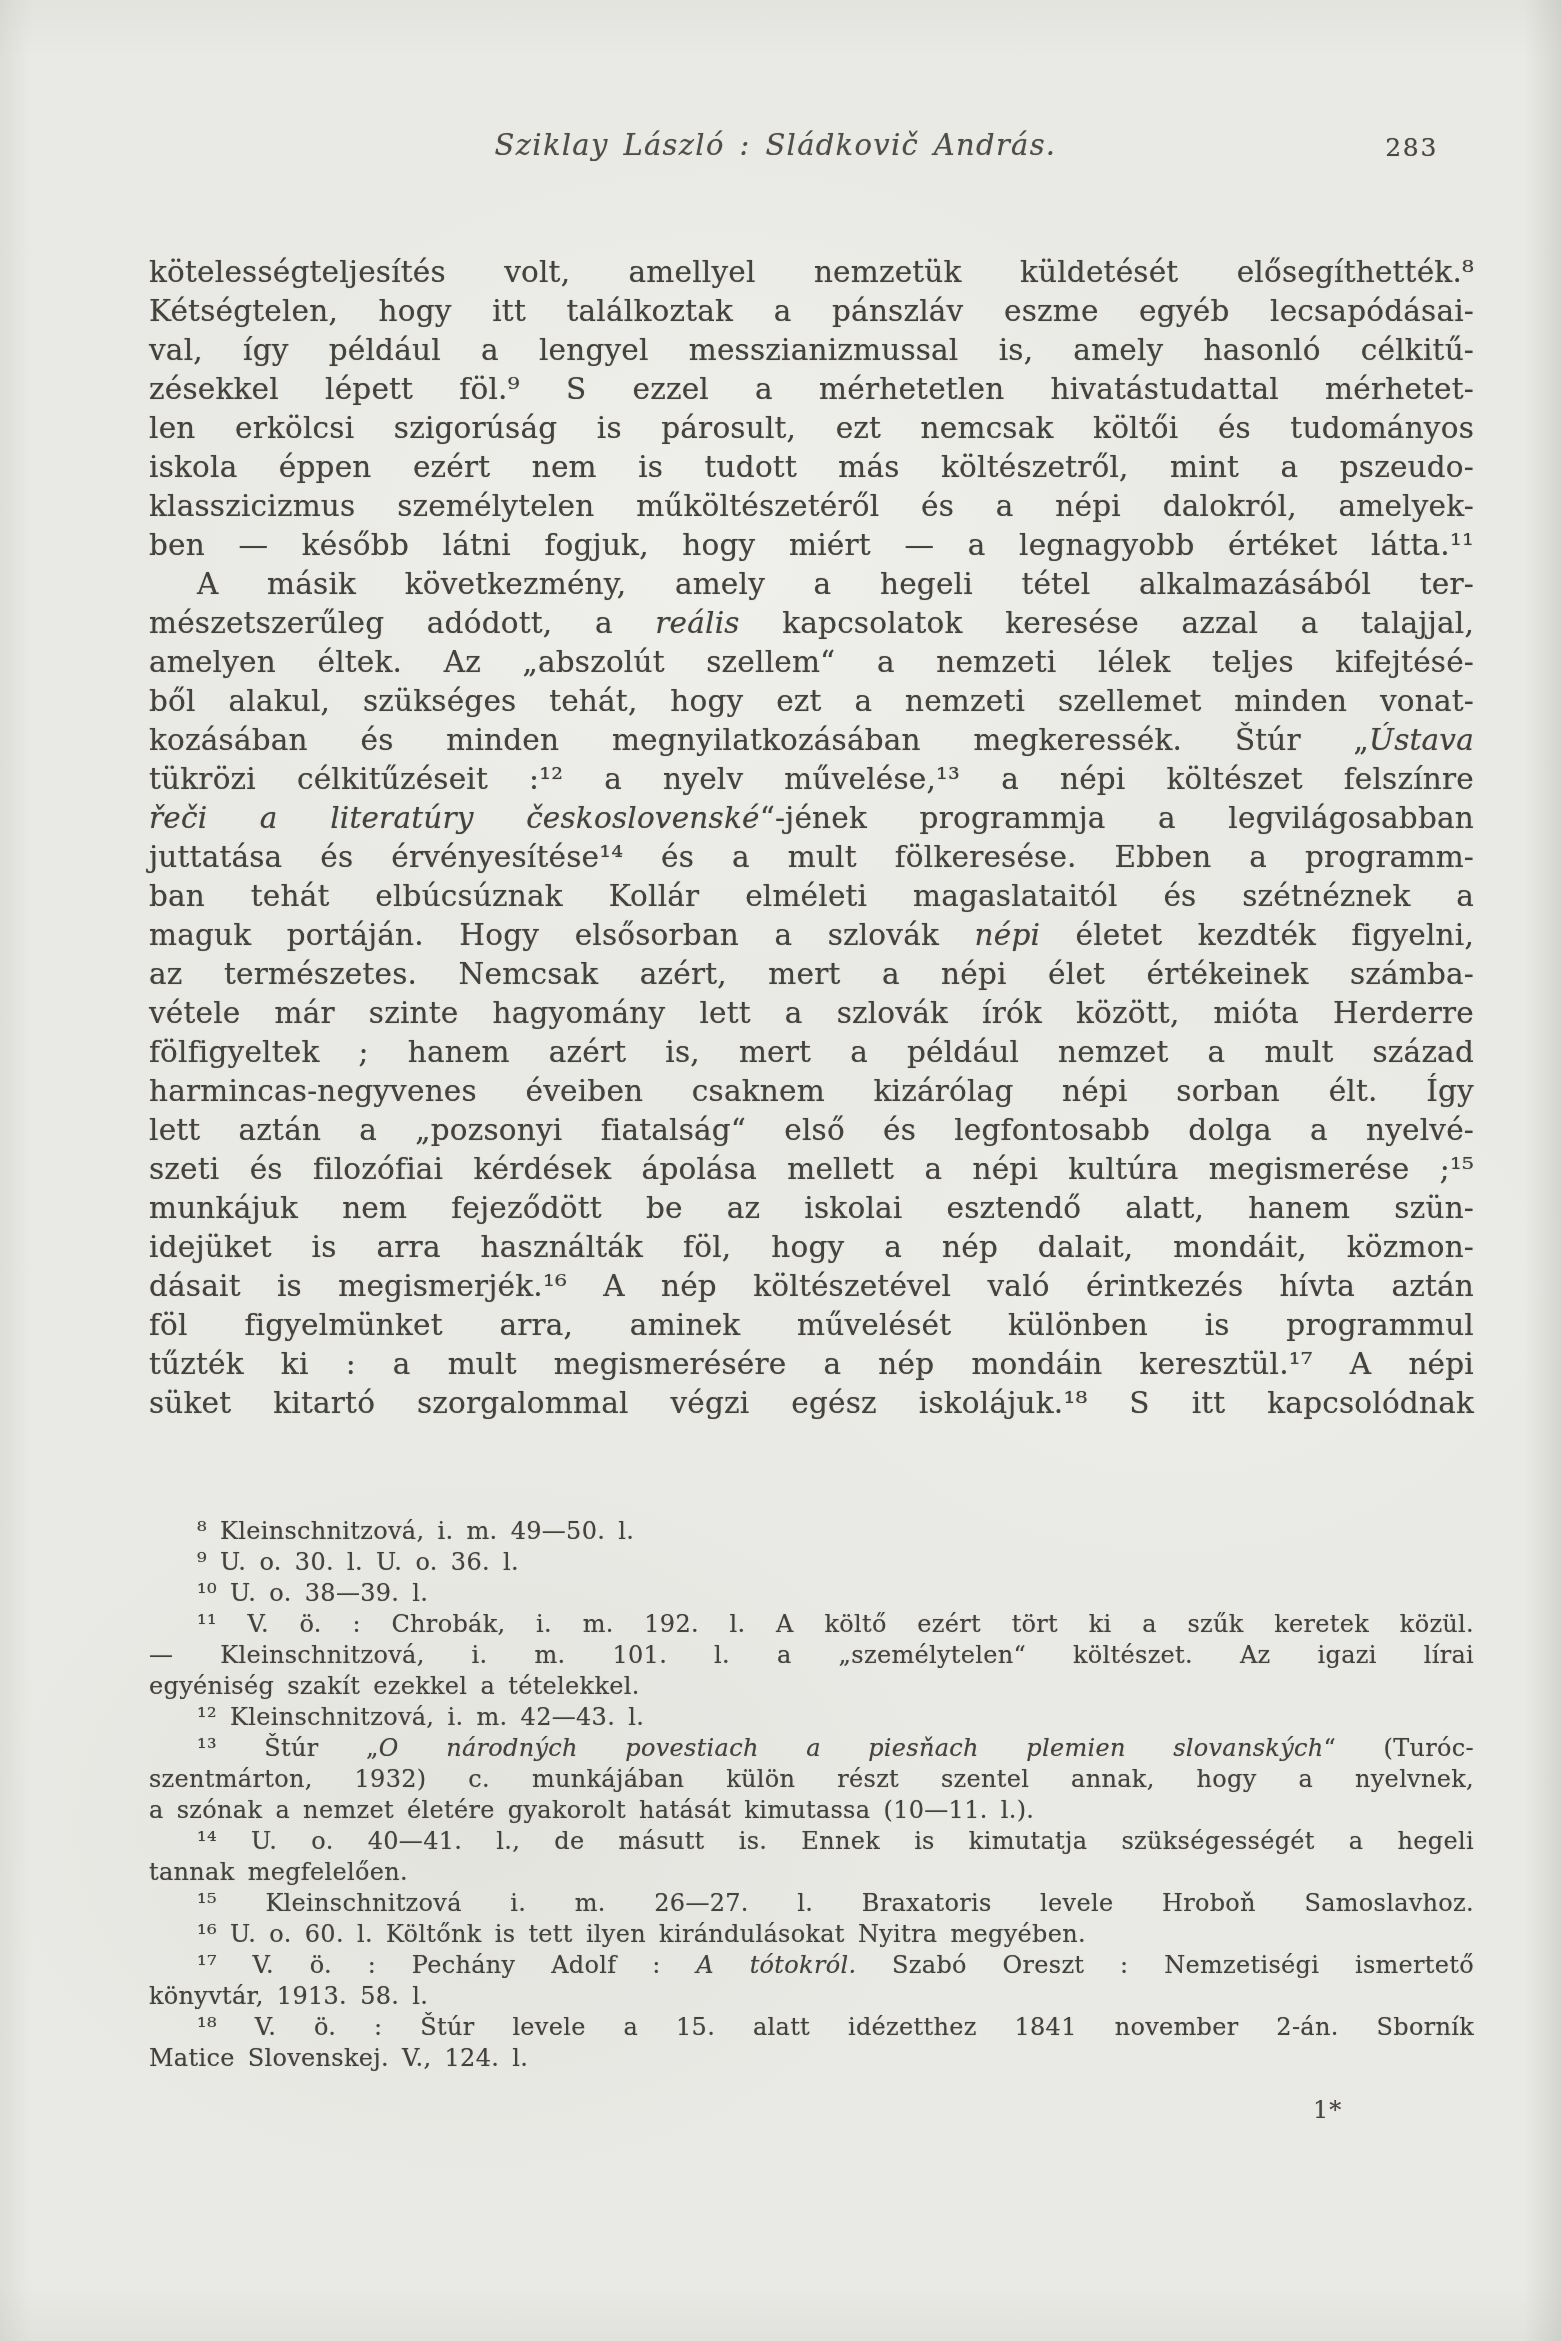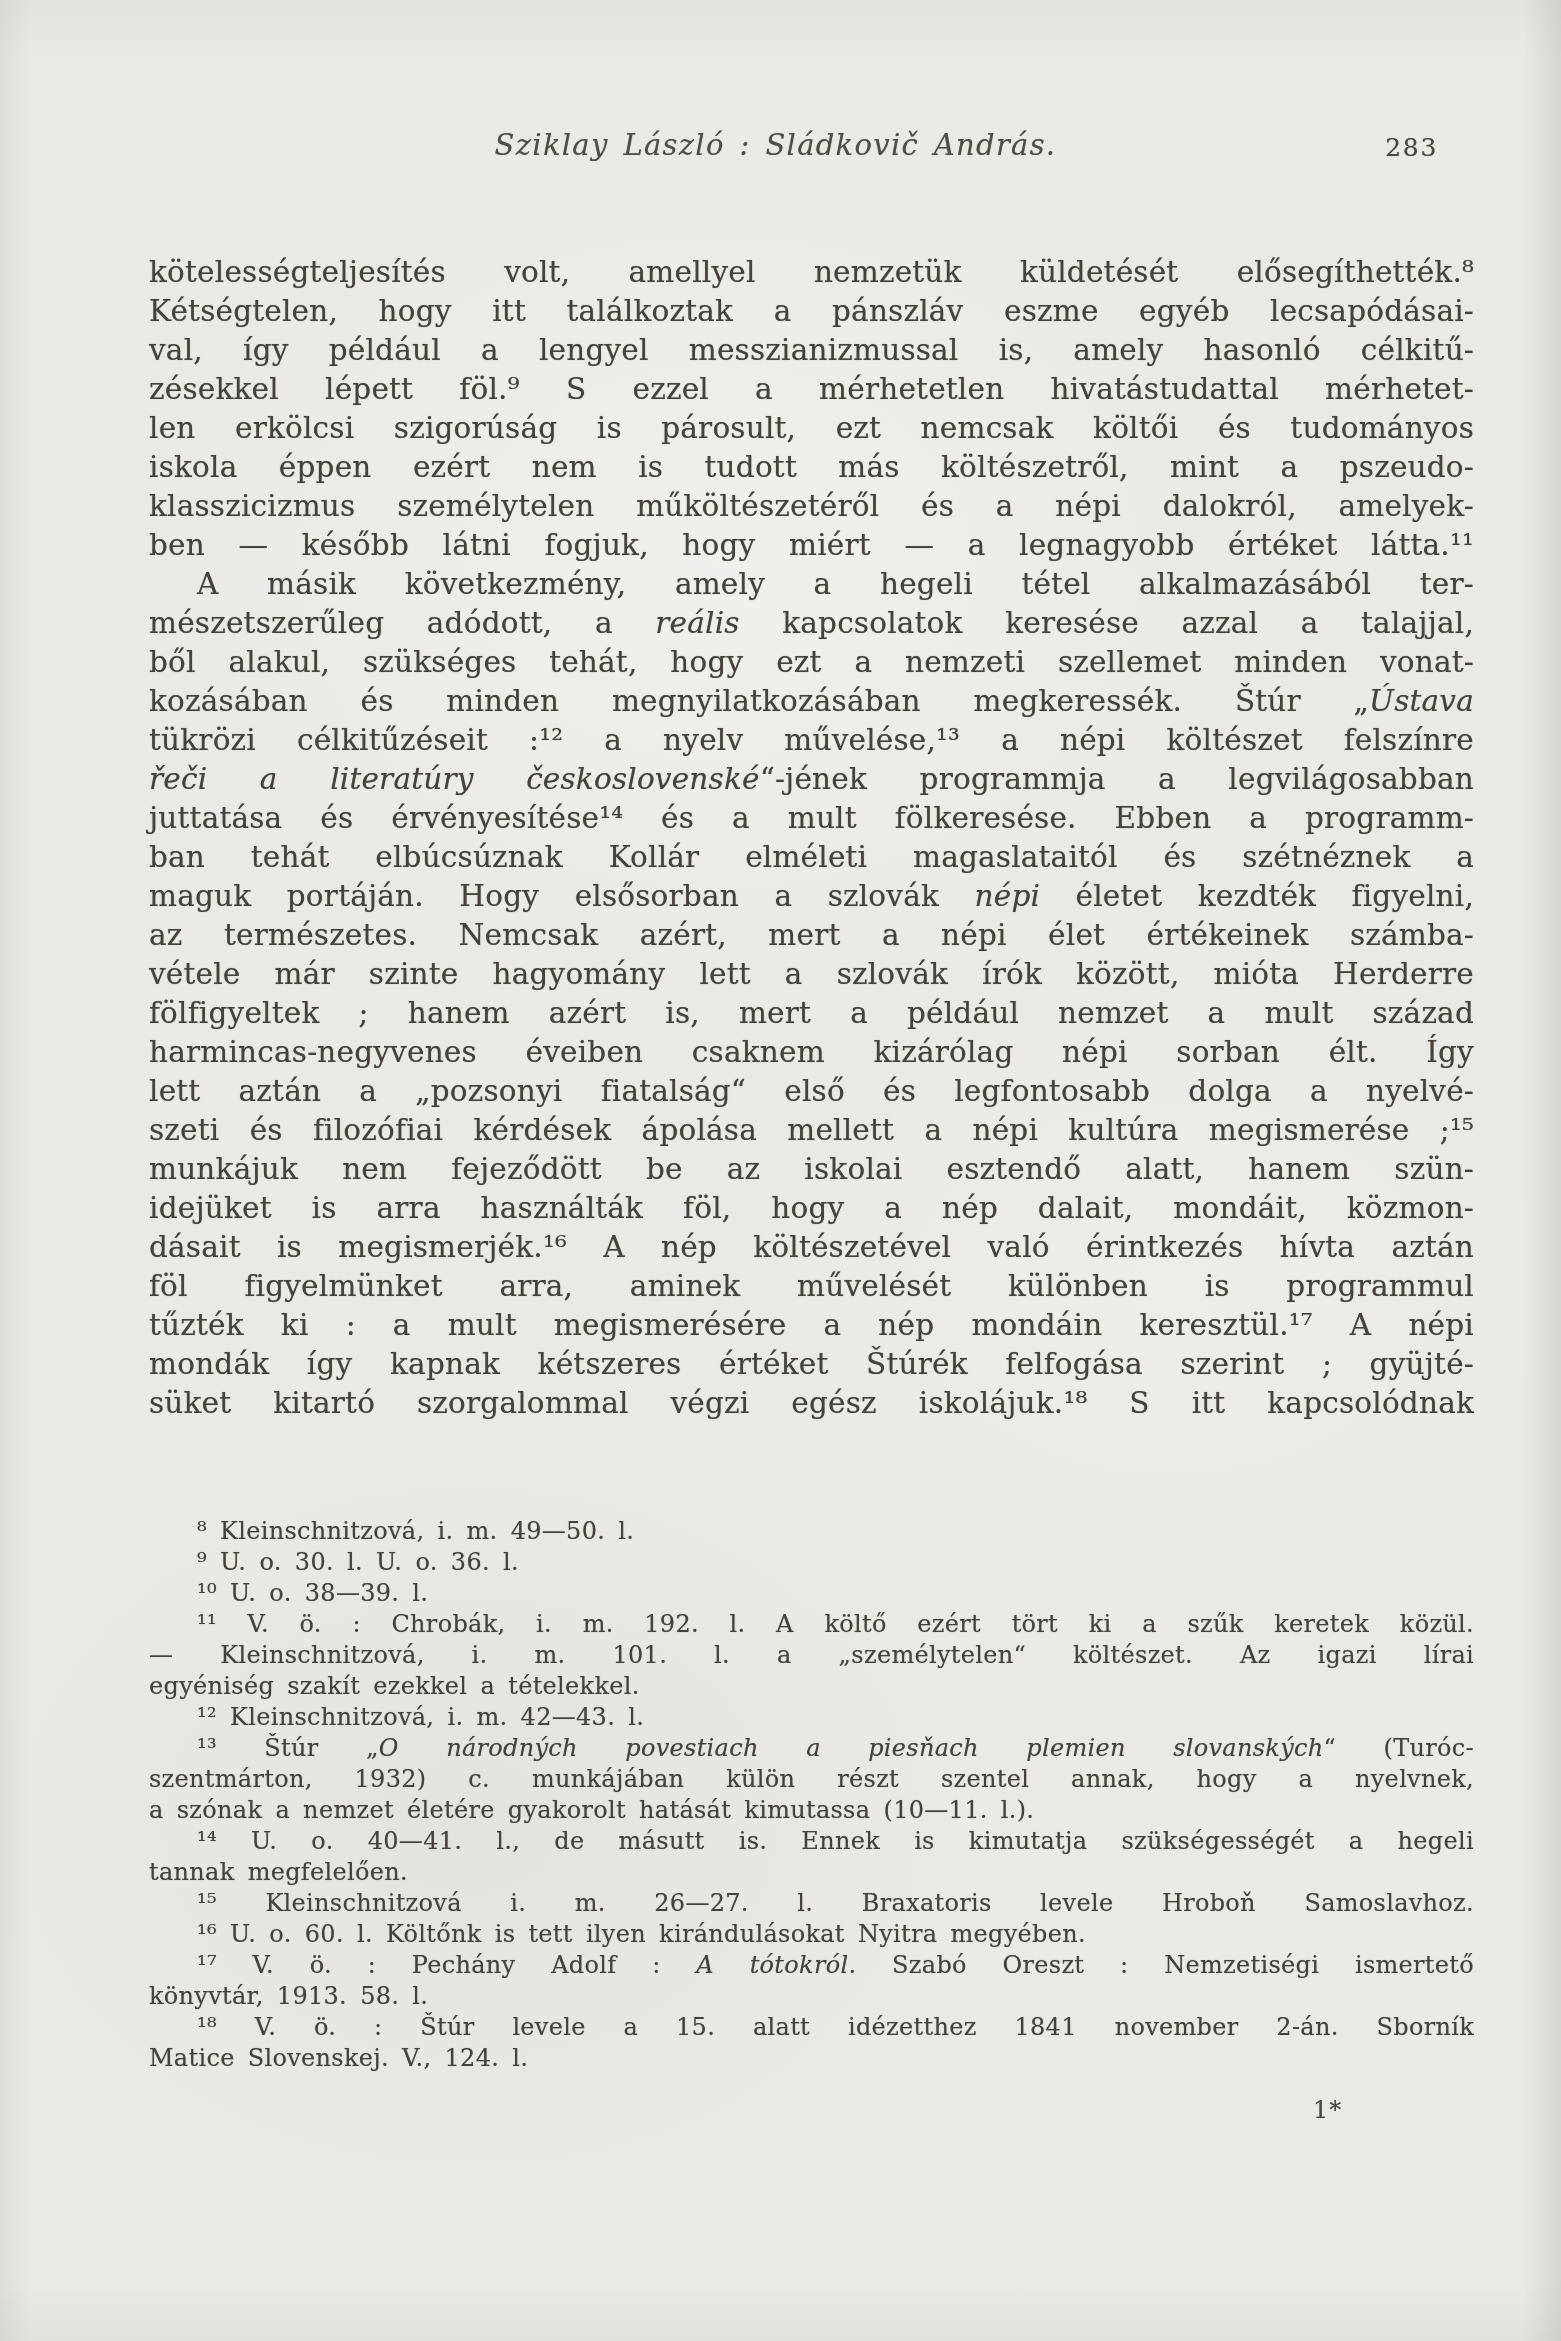--- a/index.html
+++ b/index.html
@@ -91,39 +91,39 @@
       <div class="bline j">kötelességteljesítés volt, amellyel nemzetük küldetését elősegíthették.⁸</div>
       <div class="bline j">Kétségtelen, hogy itt találkoztak a pánszláv eszme egyéb lecsapódásai-</div>
       <div class="bline j">val, így például a lengyel messzianizmussal is, amely hasonló célkitű-</div>
       <div class="bline j">zésekkel lépett föl.⁹ S ezzel a mérhetetlen hivatástudattal mérhetet-</div>
       <div class="bline j">len erkölcsi szigorúság is párosult, ezt nemcsak költői és tudományos</div>
       <div class="bline j">iskola éppen ezért nem is tudott más költészetről, mint a pszeudo-</div>
       <div class="bline j">klasszicizmus személytelen műköltészetéről és a népi dalokról, amelyek-</div>
       <div class="bline j">ben — később látni fogjuk, hogy miért — a legnagyobb értéket látta.¹¹</div>
       <div class="bline j ind">A másik következmény, amely a hegeli tétel alkalmazásából ter-</div>
       <div class="bline j">mészetszerűleg adódott, a <i>reális</i> kapcsolatok keresése azzal a talajjal,</div>
+      <div class="bline j">amelyen éltek. Az „abszolút szellem“ a nemzeti lélek teljes kifejtésé-</div>
       <div class="bline j">ből alakul, szükséges tehát, hogy ezt a nemzeti szellemet minden vonat-</div>
       <div class="bline j">kozásában és minden megnyilatkozásában megkeressék. Štúr „<i>Ústava</i></div>
       <div class="bline j">tükrözi célkitűzéseit :¹² a nyelv művelése,¹³ a népi költészet felszínre</div>
       <div class="bline j"><i>řeči a literatúry československé</i>“-jének programmja a legvilágosabban</div>
       <div class="bline j">juttatása és érvényesítése¹⁴ és a mult fölkeresése. Ebben a programm-</div>
       <div class="bline j">ban tehát elbúcsúznak Kollár elméleti magaslataitól és szétnéznek a</div>
       <div class="bline j">maguk portáján. Hogy elsősorban a szlovák <i>népi</i> életet kezdték figyelni,</div>
       <div class="bline j">az természetes. Nemcsak azért, mert a népi élet értékeinek számba-</div>
       <div class="bline j">vétele már szinte hagyomány lett a szlovák írók között, mióta Herderre</div>
       <div class="bline j">fölfigyeltek ; hanem azért is, mert a például nemzet a mult század</div>
       <div class="bline j">harmincas-negyvenes éveiben csaknem kizárólag népi sorban élt. Így</div>
       <div class="bline j">lett aztán a „pozsonyi fiatalság“ első és legfontosabb dolga a nyelvé-</div>
       <div class="bline j">szeti és filozófiai kérdések ápolása mellett a népi kultúra megismerése ;¹⁵</div>
       <div class="bline j">munkájuk nem fejeződött be az iskolai esztendő alatt, hanem szün-</div>
       <div class="bline j">idejüket is arra használták föl, hogy a nép dalait, mondáit, közmon-</div>
       <div class="bline j">dásait is megismerjék.¹⁶ A nép költészetével való érintkezés hívta aztán</div>
       <div class="bline j">föl figyelmünket arra, aminek művelését különben is programmul</div>
       <div class="bline j">tűzték ki : a mult megismerésére a nép mondáin keresztül.¹⁷ A népi</div>
-      <div class="bline j">mondák így kapnak kétszeres értéket Štúrék felfogása szerint ; gyüjté-</div>
       <div class="bline j">süket kitartó szorgalommal végzi egész iskolájuk.¹⁸ S itt kapcsolódnak</div>
     </div>
 
   <div class="footnotes">
       <div class="note">
         <div class="fline ind">⁸ Kleinschnitzová, i. m. 49—50. l.</div>
       </div>
       <div class="note">
         <div class="fline ind">⁹ U. o. 30. l. U. o. 36. l.</div>
       </div>

